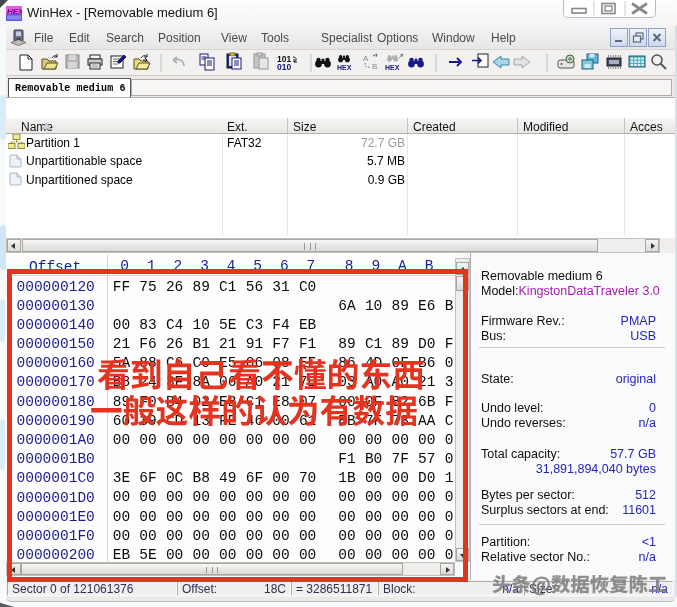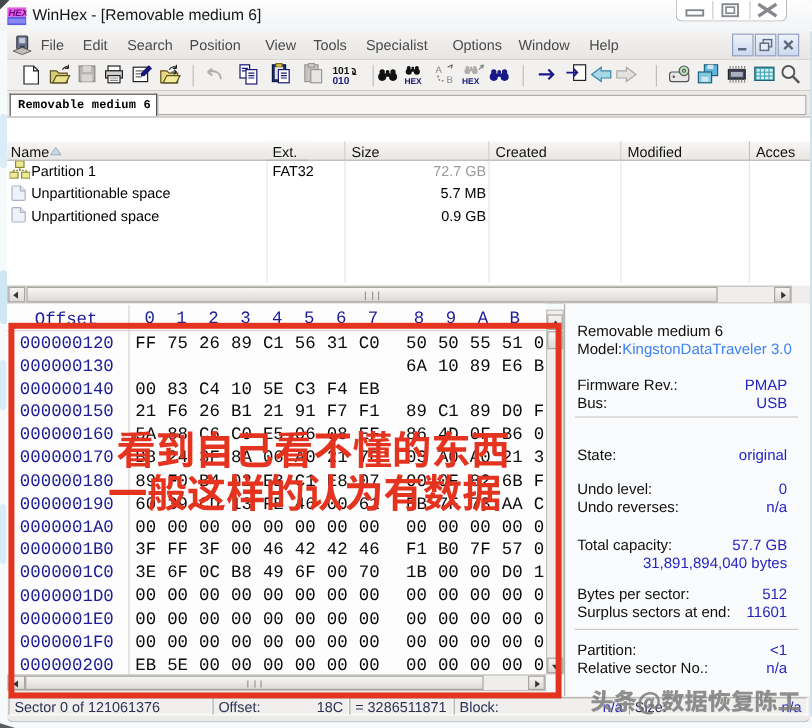--- a/index.html
+++ b/index.html
@@ -83,21 +83,21 @@
       <rect x="6" y="2.5" width="5" height="4.5" fill="#c4ccdc"></rect>
       <rect x="6.5" y="9" width="4" height="3" fill="#3a3e48"></rect>
       <path d="M1 13.5 L8.5 10.5 L16 13.5 L8.5 16.5 Z" fill="#c0bdb8" stroke="#55504a" stroke-width=".7"></path>
     </svg>
  <span class="mi" style="left:28px">File</span>
  <span class="mi" style="left:63px">Edit</span>
  <span class="mi" style="left:100px">Search</span>
  <span class="mi" style="left:152px">Position</span>
  <span class="mi" style="left:215px">View</span>
  <span class="mi" style="left:255px">Tools</span>
- <span class="mi" style="left:299px">Specialist</span>
+ <span class="mi" style="left:315px">Specialist</span>
  <span class="mi" style="left:371px">Options</span>
  <span class="mi" style="left:426px">Window</span>
  <span class="mi" style="left:485px">Help</span>
  <div class="mdib" style="left:603.5px"><svg width="16" height="17">
         <line x1="4" y1="12" x2="11" y2="12" stroke="#5c6a80" stroke-width="2"></line>
       </svg></div>
  <div class="mdib" style="left:622.5px"><svg width="16" height="17">
         <rect x="6" y="4" width="7" height="6" fill="none" stroke="#5c6a80" stroke-width="1.2"></rect>
         <rect x="3.5" y="7" width="7" height="6" fill="#e4ecf8" stroke="#5c6a80" stroke-width="1.2"></rect>
       </svg></div>
@@ -279,21 +279,21 @@
         <line x1="9.5" y1="9.5" x2="15" y2="15" stroke="#555" stroke-width="2"></line>
       </g>
     </svg>
   </div>
 
 <div class="abs" id="tabbar"></div>
 <div class="abs" id="tabrest"></div>
 <div class="abs" id="tab">Removable medium 6</div>
 
 <div class="abs" id="dir">
- <div class="hcell" style="left:0;top:19.5px;width:250px;padding-left:3px">Name <svg width="9" height="8" style="position:absolute;left:36px;top:4.5px">
+ <div class="hcell" style="left:0;top:19.5px;width:250px;padding-left:15px">Name <svg width="9" height="8" style="position:absolute;left:36px;top:4.5px">
         <path d="M4.5 1 L9 7 L0 7 Z" fill="#cdd8e4" stroke="#98a6b5" stroke-width=".8"></path>
       </svg></div>
  <div class="hcell" style="left:216px;top:19.5px;width:66px">Ext.</div>
  <div class="hcell" style="left:282px;top:19.5px;width:120px">Size</div>
  <div class="hcell" style="left:402px;top:19.5px;width:110px">Created</div>
  <div class="hcell" style="left:512px;top:19.5px;width:107px">Modified</div>
  <div class="hcell" style="left:619px;top:19.5px;width:50px;border-right:none">Acces</div>
  <div class="colline" style="left:216px;top:35.5px;height:102px"></div>
  <div class="colline" style="left:281px;top:35.5px;height:102px"></div>
  <div class="colline" style="left:401px;top:35.5px;height:102px"></div>
@@ -359,36 +359,34 @@
     <span style="position:absolute;left:302.4px;top:0;width:17px;text-align:center;font-family:'Liberation Mono',monospace;font-size:14.5px;color:#1c1c96">7</span>
     <span style="position:absolute;left:340.7px;top:0;width:17px;text-align:center;font-family:'Liberation Mono',monospace;font-size:14.5px;color:#1c1c96">8</span>
     <span style="position:absolute;left:367.3px;top:0;width:17px;text-align:center;font-family:'Liberation Mono',monospace;font-size:14.5px;color:#1c1c96">9</span>
     <span style="position:absolute;left:393.9px;top:0;width:17px;text-align:center;font-family:'Liberation Mono',monospace;font-size:14.5px;color:#1c1c96">A</span>
     <span style="position:absolute;left:420.5px;top:0;width:17px;text-align:center;font-family:'Liberation Mono',monospace;font-size:14.5px;color:#1c1c96">B</span>
   </div>
 <div class="abs" style="left:6px;top:274.5px;width:449px;height:1px;background:#d8d6d3"></div>
 <div class="abs" id="offcol" style="left:16.5px;top:277.5px">000000120<br>000000130<br>000000140<br>000000150<br>000000160<br>000000170<br>000000180<br>000000190<br>0000001A0<br>0000001B0<br>0000001C0<br>0000001D0<br>0000001E0<br>0000001F0<br>000000200</div>
 <div class="abs" id="hexbytes" style="top:277.5px;left:0;width:470px;height:304px">
     <div class="hr1" style="left:112.7px;top:0.00px">FF 75 26 89 C1 56 31 C0</div>
-<div class="hr2" style="left:338.3px;top:0.00px">50 50 55 51 0</div>
 <div class="hr2" style="left:338.3px;top:19.18px">6A 10 89 E6 B</div>
 <div class="hr1" style="left:112.7px;top:38.36px">00 83 C4 10 5E C3 F4 EB</div>
 <div class="hr1" style="left:112.7px;top:57.54px">21 F6 26 B1 21 91 F7 F1</div>
 <div class="hr2" style="left:338.3px;top:57.54px">89 C1 89 D0 F</div>
 <div class="hr1" style="left:112.7px;top:76.72px">5A 88 C6 C0 E5 06 08 EF</div>
 <div class="hr2" style="left:338.3px;top:76.72px">86 4D 0F B6 0</div>
 <div class="hr1" style="left:112.7px;top:95.90px">B8 24 3F 8A 06 A0 21 7E</div>
 <div class="hr2" style="left:338.3px;top:95.90px">03 A0 A0 21 3</div>
 <div class="hr1" style="left:112.7px;top:115.08px">89 F0 B4 02 EB C1 E8 07</div>
 <div class="hr2" style="left:338.3px;top:115.08px">00 0F 82 6B F</div>
 <div class="hr1" style="left:112.7px;top:134.26px">60 39 CD 13 FE 46 00 61</div>
 <div class="hr2" style="left:338.3px;top:134.26px">EB 7F 73 AA C</div>
 <div class="hr1" style="left:112.7px;top:153.44px">00 00 00 00 00 00 00 00</div>
 <div class="hr2" style="left:338.3px;top:153.44px">00 00 00 00 0</div>
-<div class="hr1" style="left:112.7px;top:172.62px">3F FF 3F 00 46 42 42 46</div>
 <div class="hr2" style="left:338.3px;top:172.62px">F1 B0 7F 57 0</div>
 <div class="hr1" style="left:112.7px;top:191.80px">3E 6F 0C B8 49 6F 00 70</div>
 <div class="hr2" style="left:338.3px;top:191.80px">1B 00 00 D0 1</div>
 <div class="hr1" style="left:112.7px;top:210.98px">00 00 00 00 00 00 00 00</div>
 <div class="hr2" style="left:338.3px;top:210.98px">00 00 00 00 0</div>
 <div class="hr1" style="left:112.7px;top:230.16px">00 00 00 00 00 00 00 00</div>
 <div class="hr2" style="left:338.3px;top:230.16px">00 00 00 00 0</div>
 <div class="hr1" style="left:112.7px;top:249.34px">00 00 00 00 00 00 00 00</div>
 <div class="hr2" style="left:338.3px;top:249.34px">00 00 00 00 0</div>
 <div class="hr1" style="left:112.7px;top:268.52px">EB 5E 00 00 00 00 00 00</div>
@@ -412,21 +410,21 @@
     <div class="arr" style="left:5px;top:2.5px;border-top:3.5px solid transparent;border-bottom:3.5px solid transparent;border-left:4.5px solid #333"></div>
   </div>
 <div class="abs sthumb" style="left:21px;top:563px;width:382px;height:12px">
     <div style="margin:2.5px auto;width:10px;border-left:1px solid #999;border-right:1px solid #999;height:6px">
       <div style="margin:0 auto;width:1px;height:6px;background:#999"></div>
     </div>
   </div>
 
 <div class="abs" id="panel">
  <div class="row" style="top:16px">Removable medium 6</div>
- <div class="row" style="top:31px">Model:<span style="color:#3b82f6">KingstonDataTraveler 3.0</span></div>
+ <div class="row" style="top:31px">Model:<span style="color:#a21caf">KingstonDataTraveler 3.0</span></div>
  <div class="row" style="top:61px">Firmware Rev.:<span class="v">PMAP</span></div>
  <div class="row" style="top:76px">Bus:<span class="v">USB</span></div>
  <div class="sep" style="top:94px"></div>
  <div class="row" style="top:119px">State:<span class="v">original</span></div>
  <div class="row" style="top:148px">Undo level:<span class="v">0</span></div>
  <div class="row" style="top:163px">Undo reverses:<span class="v">n/a</span></div>
  <div class="row" style="top:194px">Total capacity:<span class="v">57.7 GB</span></div>
  <div class="row" style="top:209px">
       <span class="v">31,891,894,040 bytes</span>
     </div>

